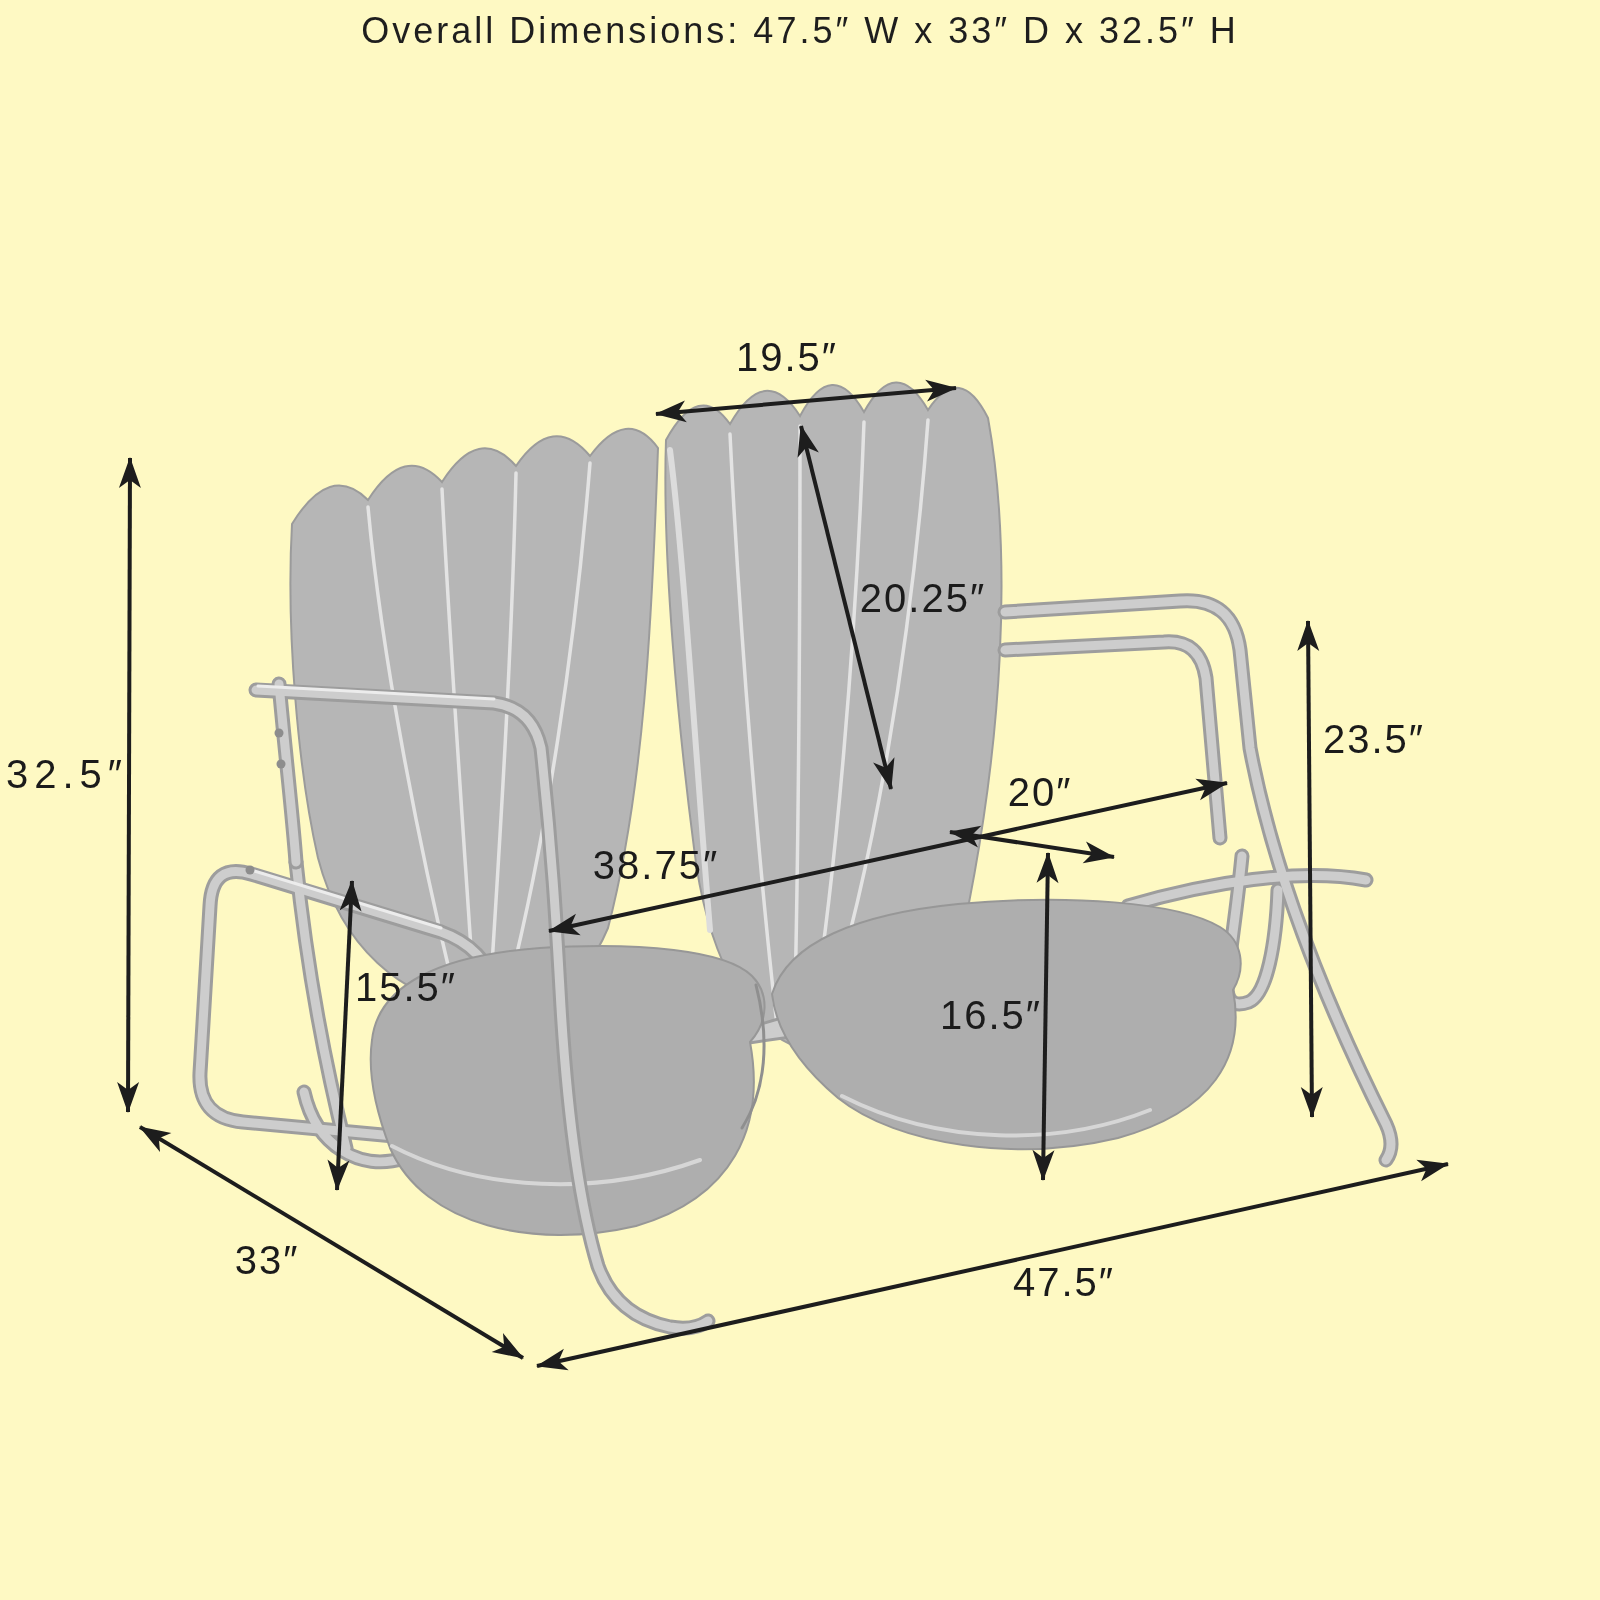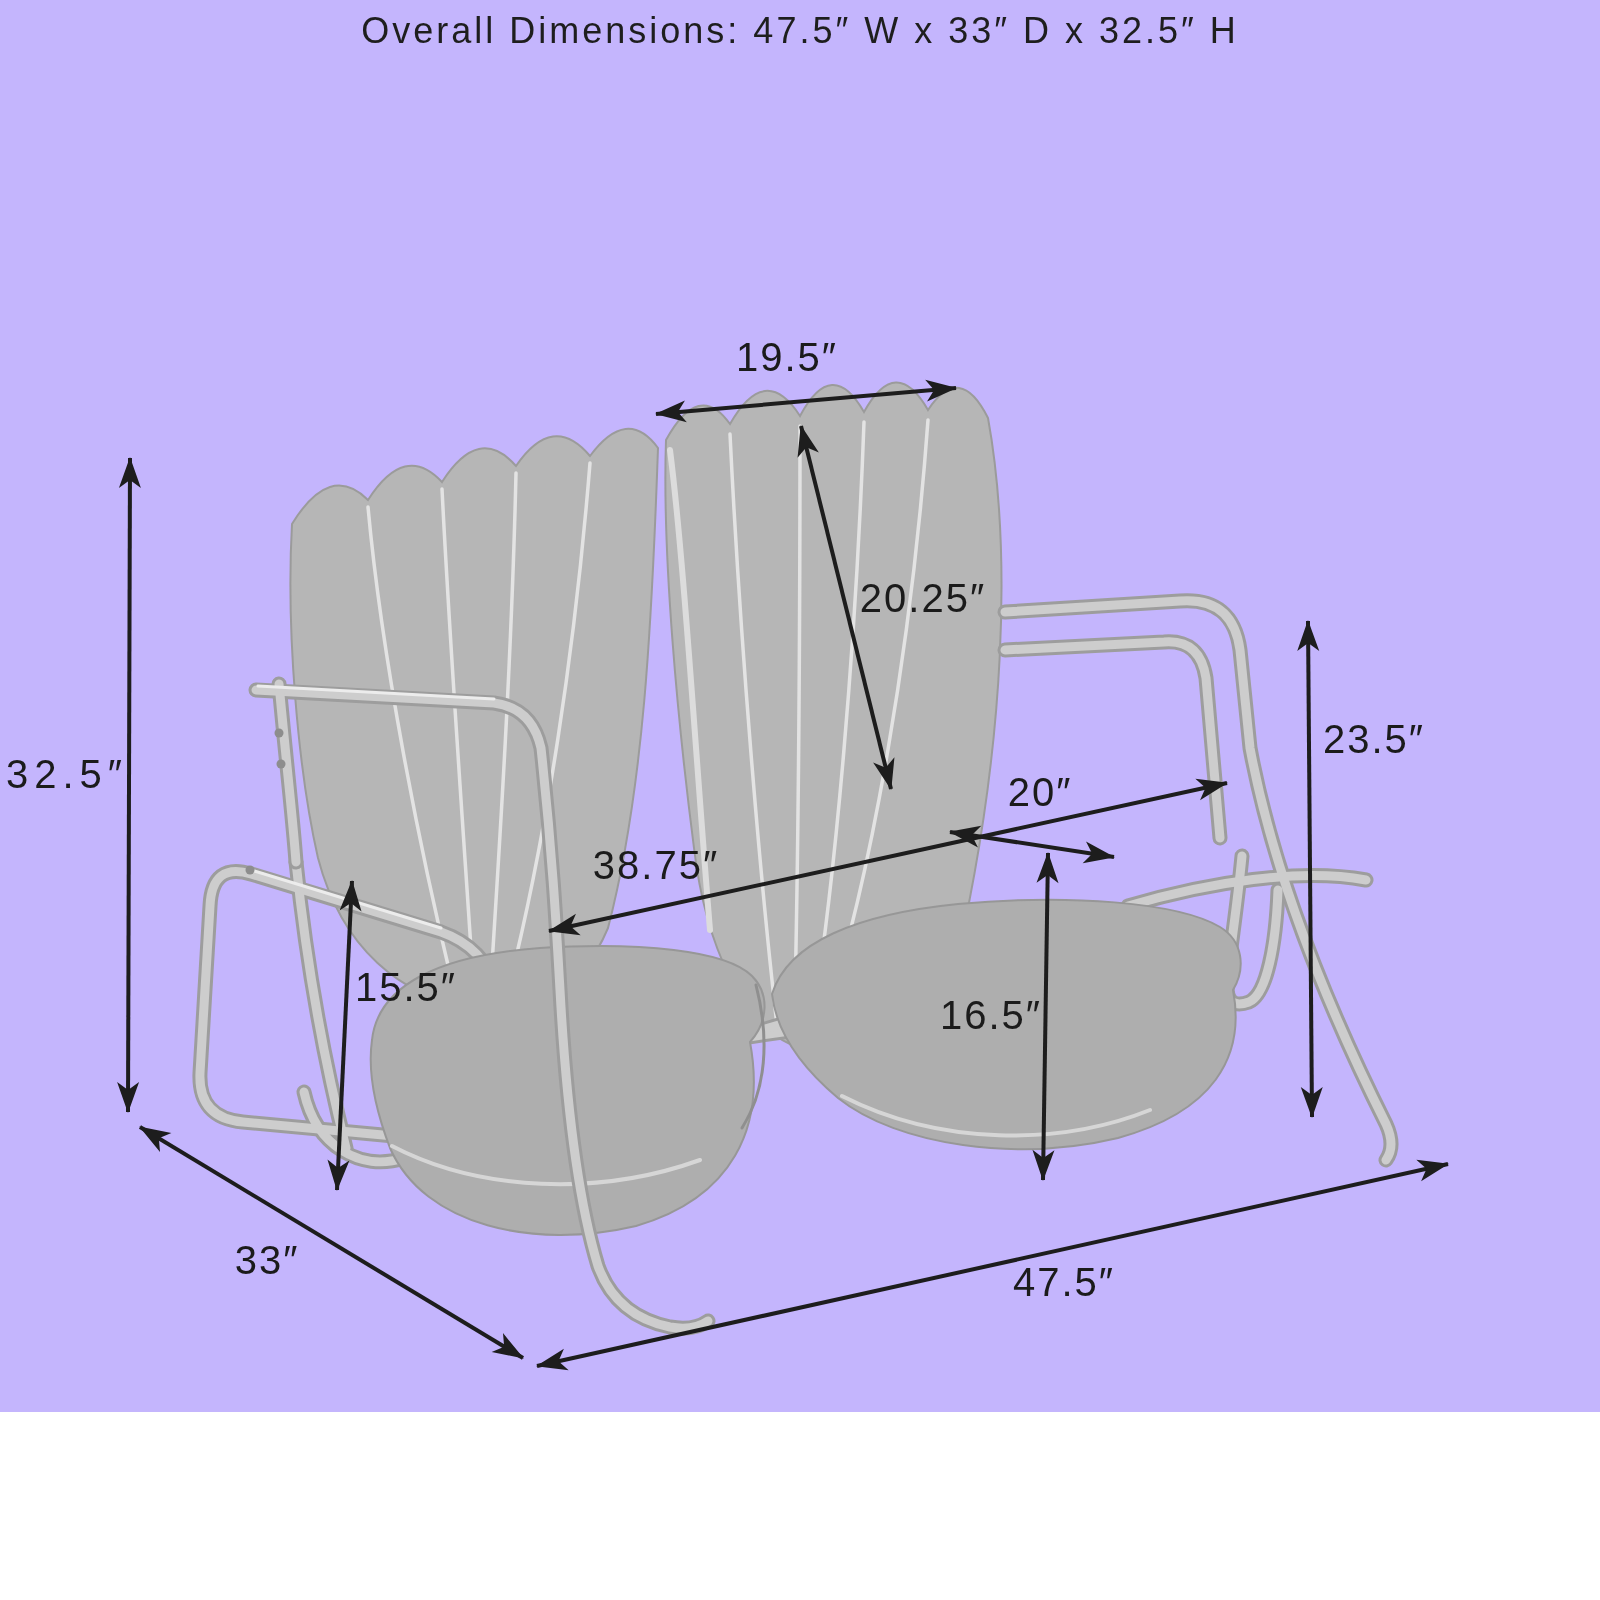--- a/index.html
+++ b/index.html
@@ -1,17 +1,17 @@
 <!DOCTYPE html>
 <html><head>
 <meta charset="utf-8">
 <style>
   html,body{margin:0;padding:0;background:#ffffff;}
   .stage{
-    position:relative;width:1600px;height:1412px;background:#c4b5fd;
+    position:relative;width:1600px;height:1600px;background:#fef9c3;
     font-family:"Liberation Sans", sans-serif;overflow:hidden;
   }
   .title{
     position:absolute;top:10px;left:0;width:1600px;text-align:center;
     font-size:36px;letter-spacing:3px;color:#1e1e1e;font-weight:500;
     white-space:nowrap;
   }
   svg{position:absolute;left:0;top:0;}
   
   .shell{fill:#b6b6b6;stroke:#9b9b9b;stroke-width:2;}

